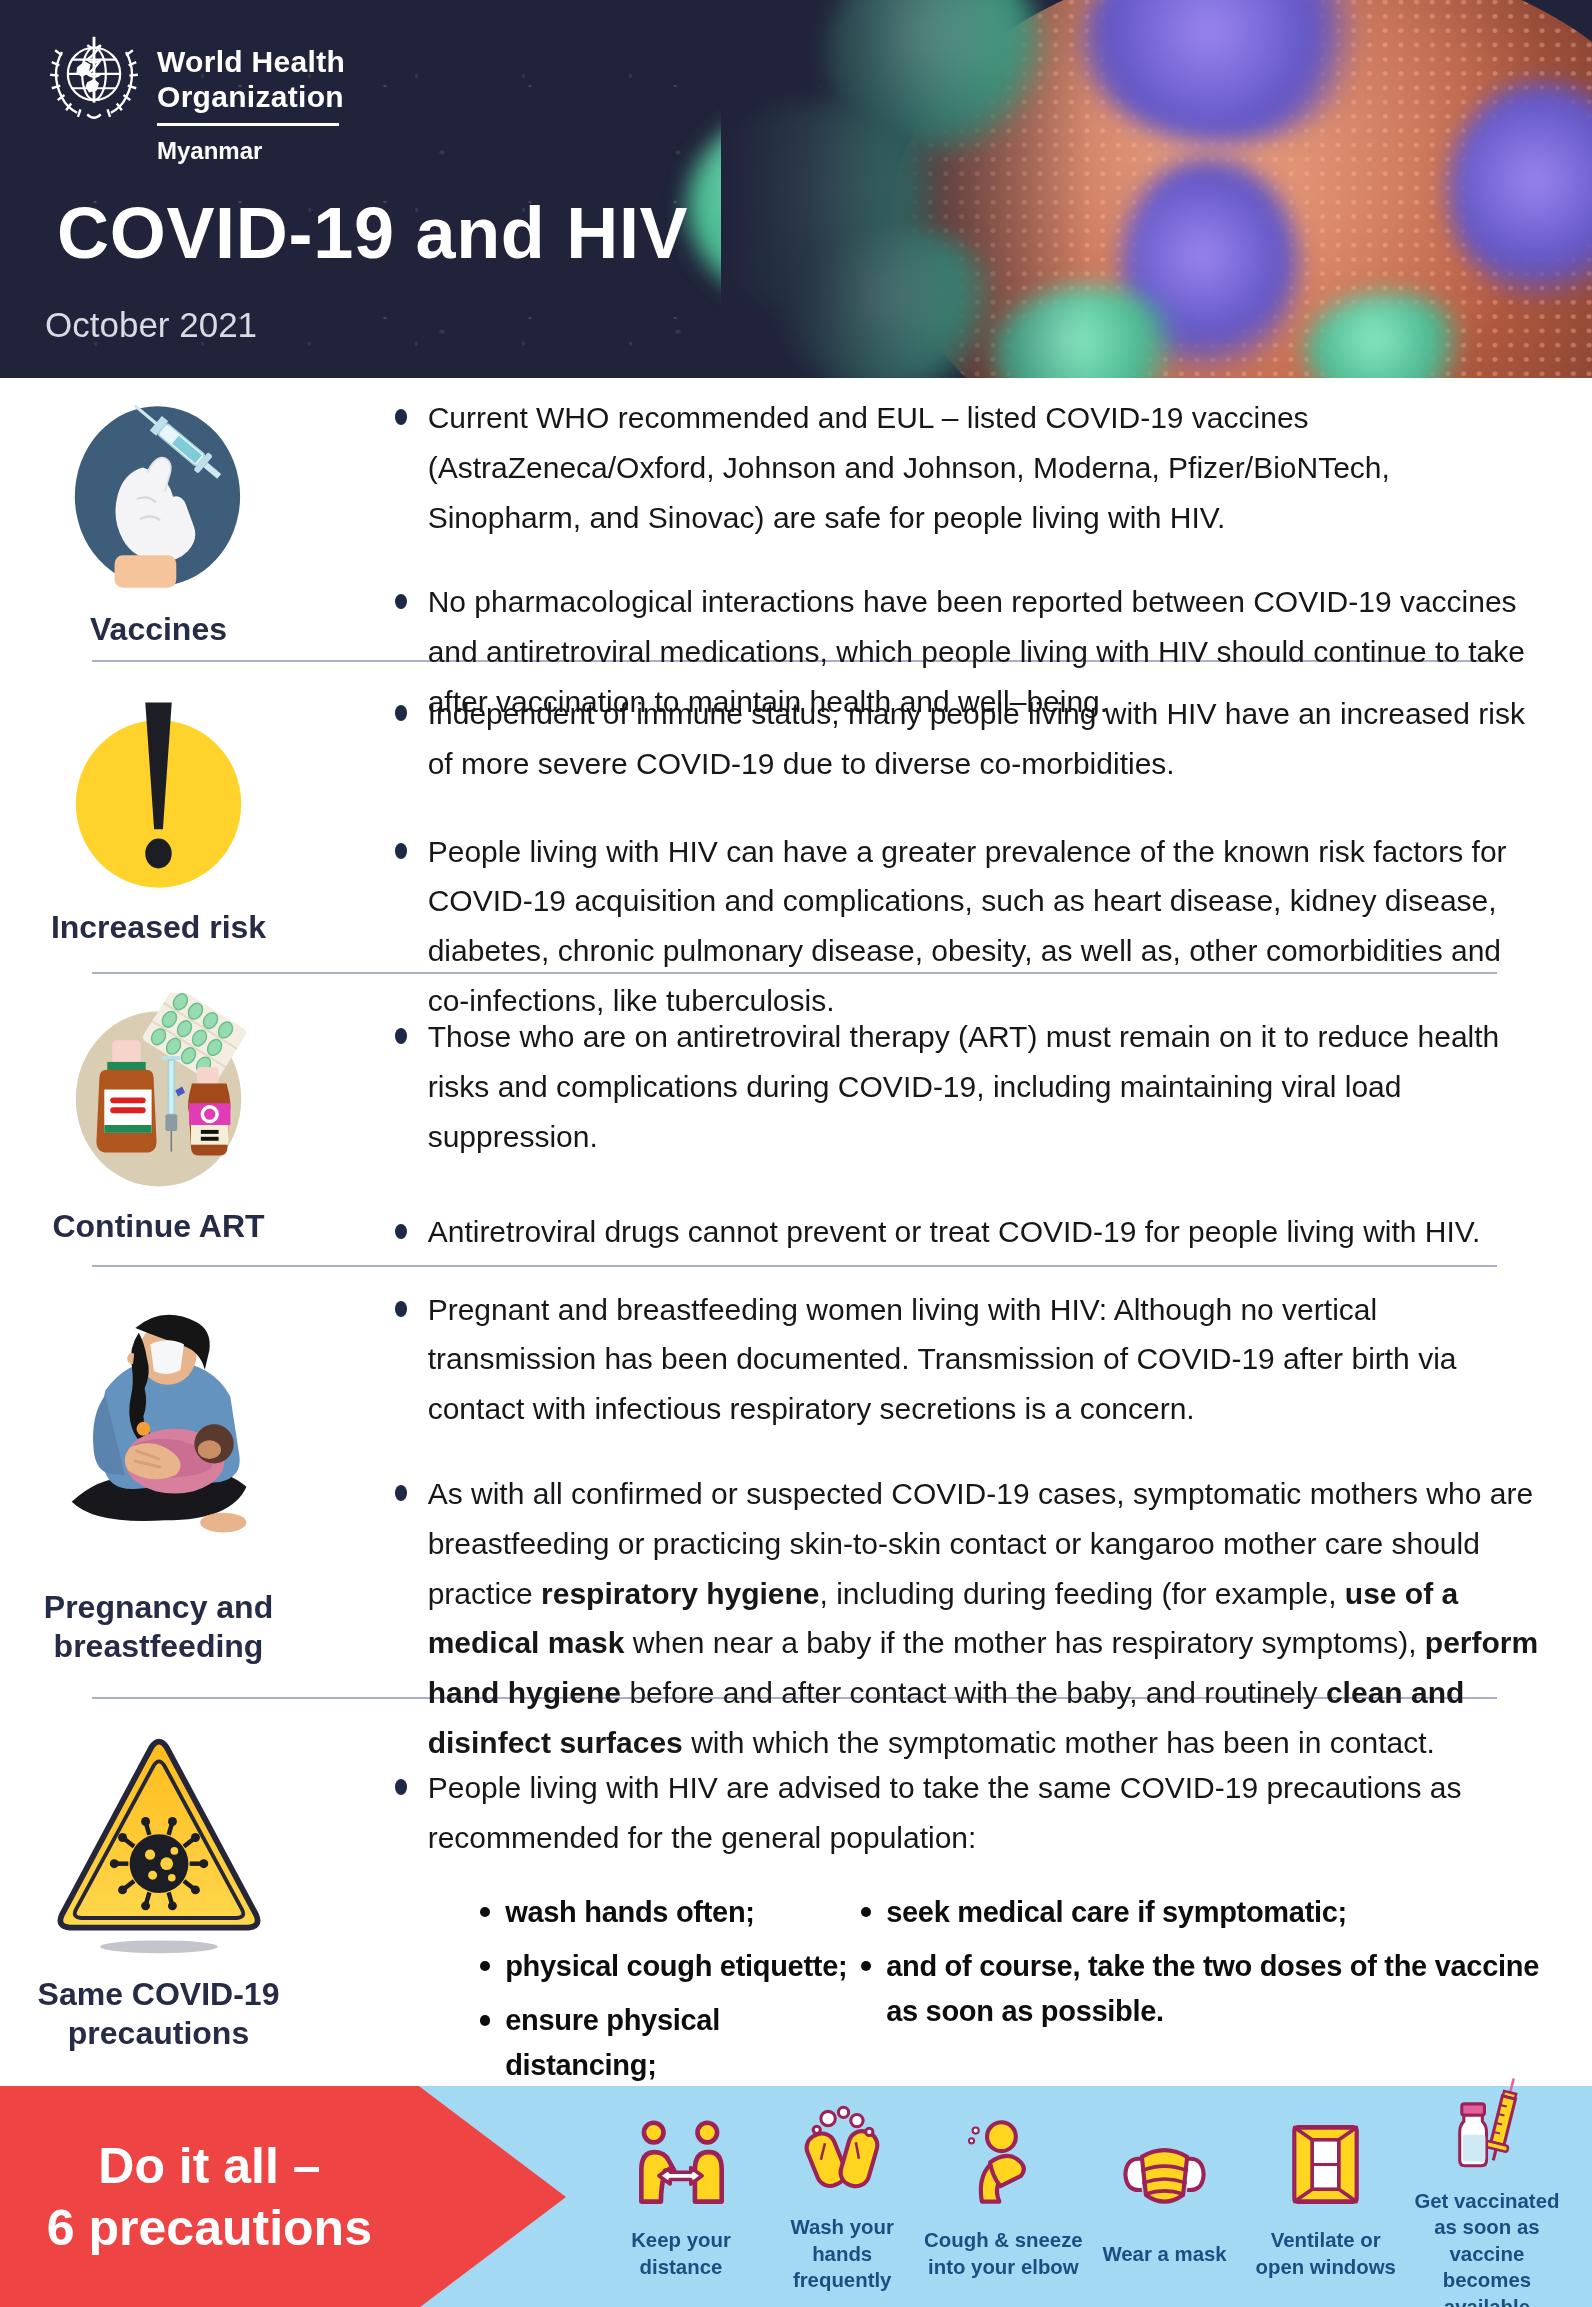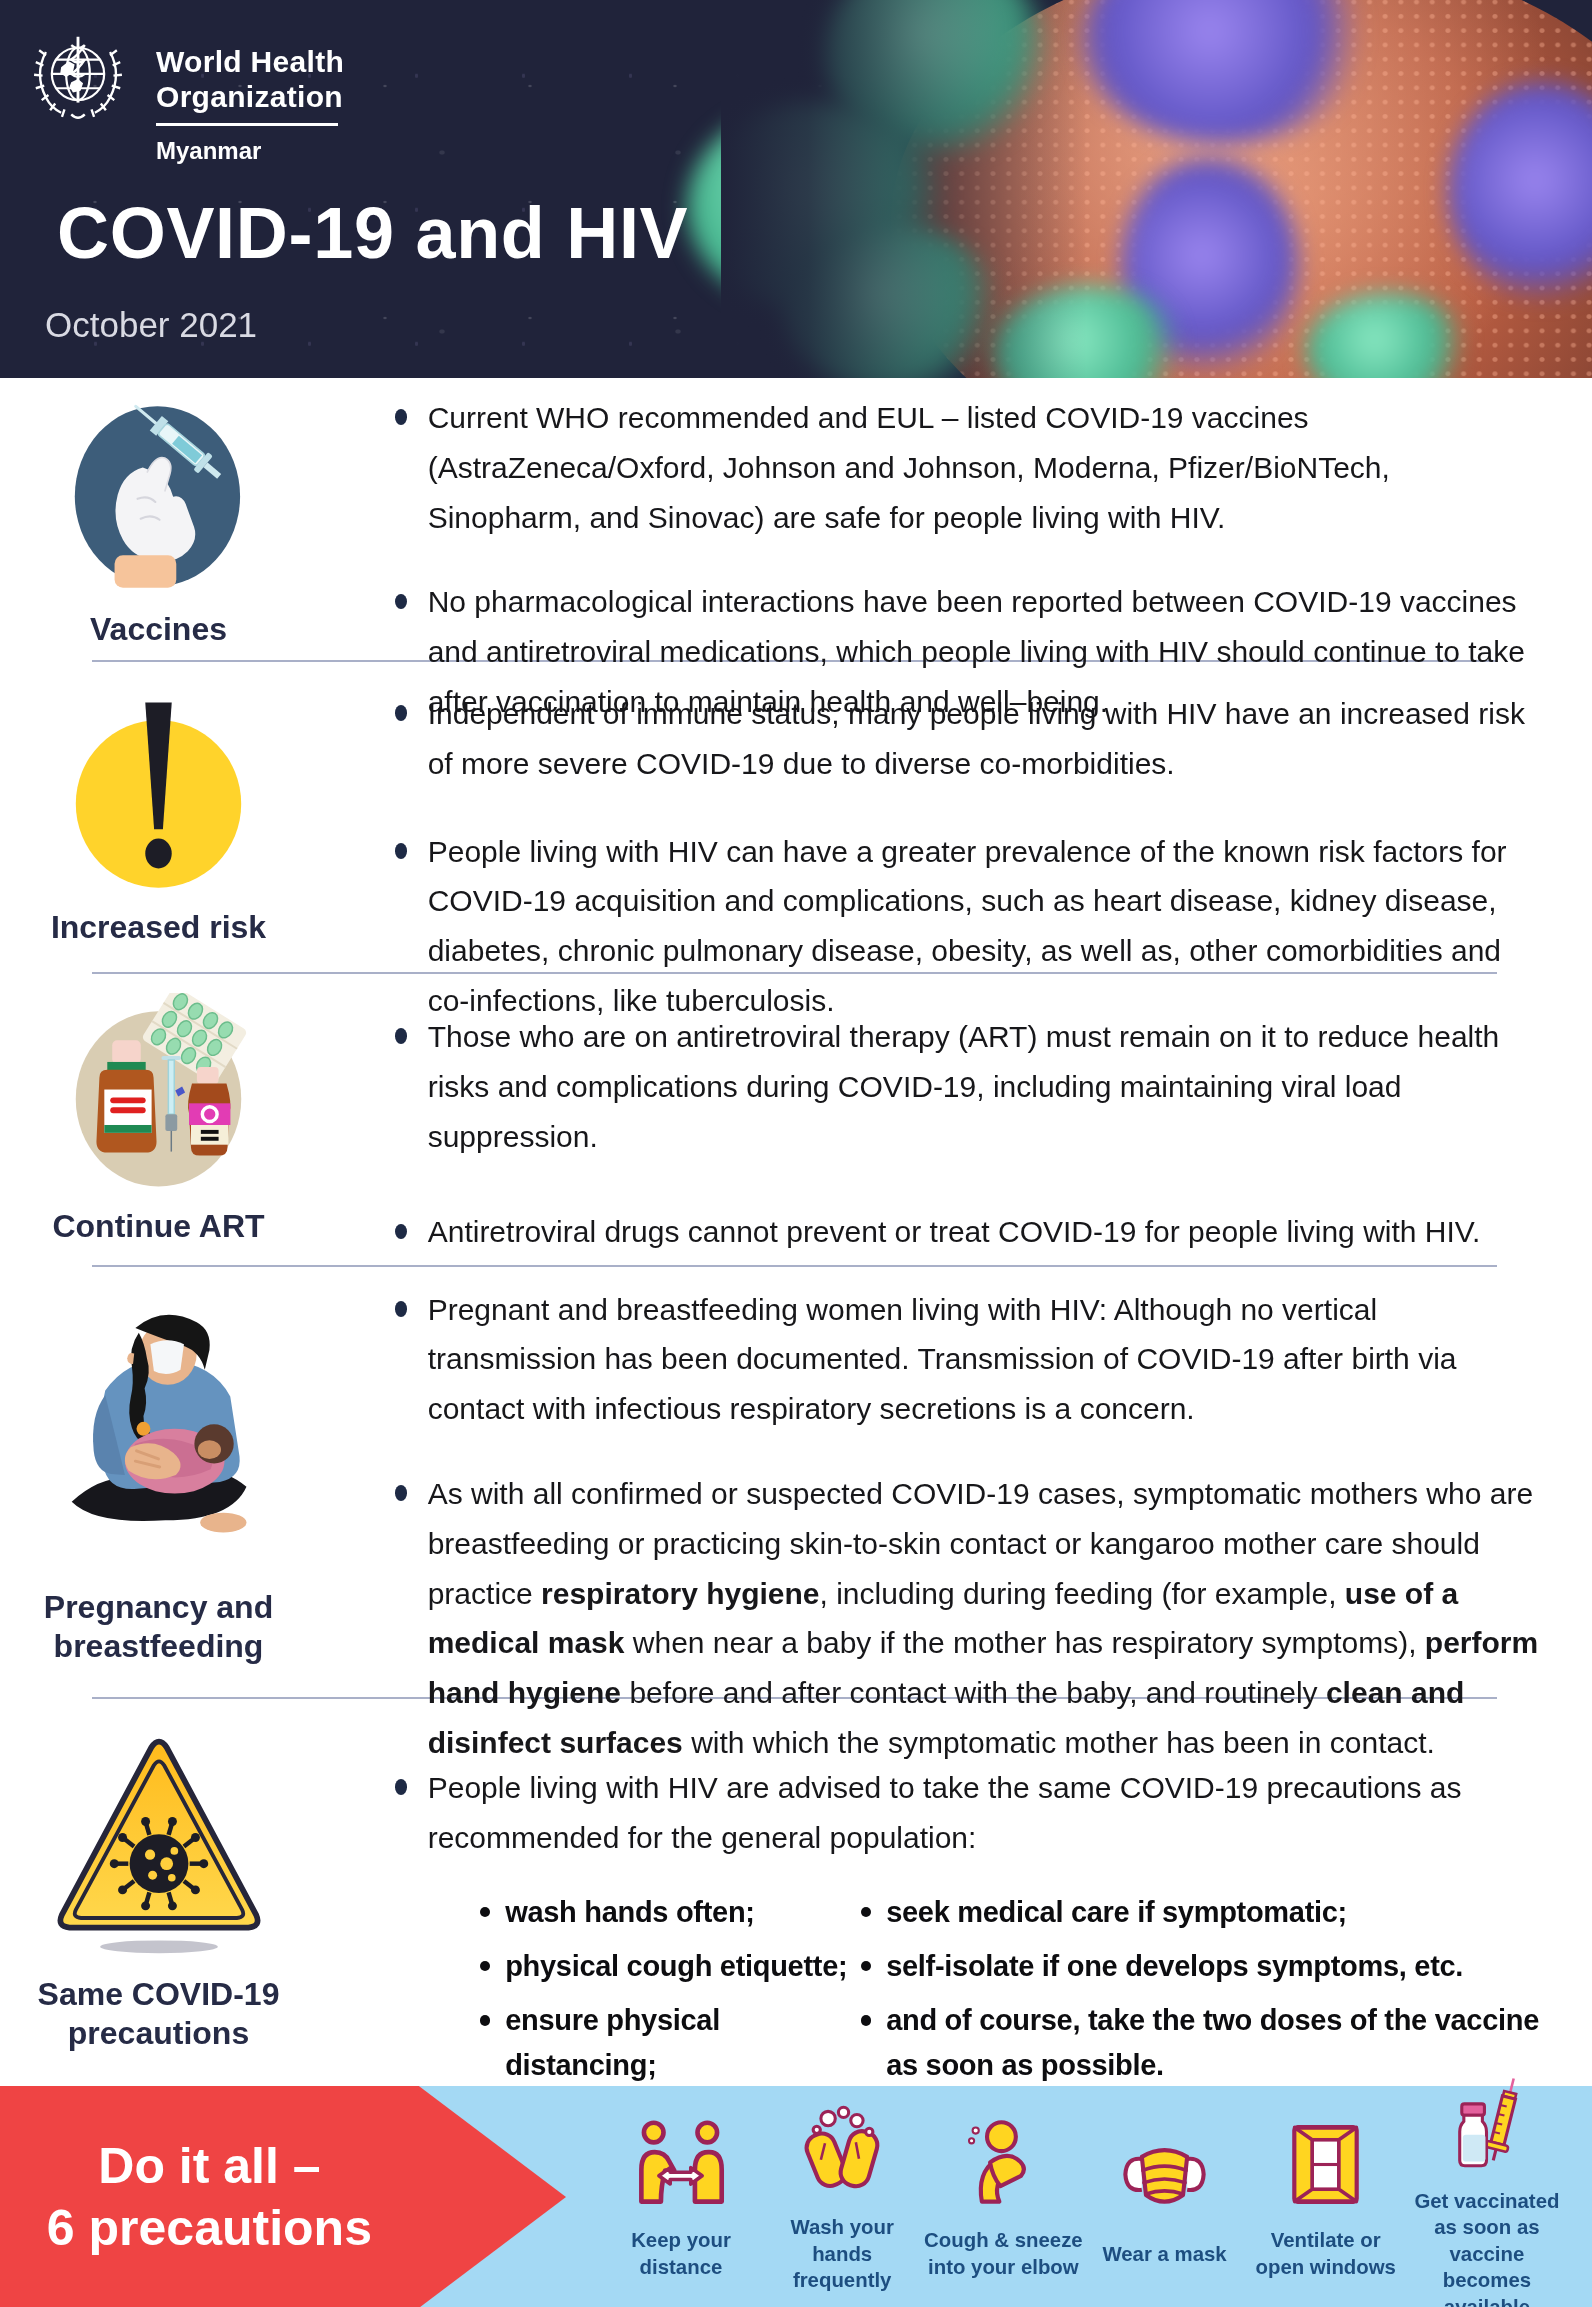--- a/index.html
+++ b/index.html
@@ -22,21 +22,21 @@
       radial-gradient(circle at 38% 32%, rgba(255,196,168,.6), transparent 58%),
       radial-gradient(circle at 50% 48%, #cf7351 0%, #b75c41 42%, #914936 68%, #63352c 86%, #402a33 100%); }
   .sphere:after { content:""; position:absolute; inset:0; border-radius:50%;
     background-image:radial-gradient(rgba(255,180,150,.4) 2px, transparent 3.1px);
     background-size:15.7px 14.3px; }
   .blob { position:absolute; border-radius:50%; filter:blur(11px); }
   .blob.g { background:radial-gradient(circle at 42% 40%, #8ceac4 0%, #45b58e 55%, rgba(53,150,115,0) 76%); }
   .blob.p { background:radial-gradient(circle at 45% 45%, #9b86ef 0%, #5f54c4 55%, rgba(80,70,170,0) 78%); }
   .virus-fade { position:absolute; inset:0;
     background:linear-gradient(90deg, #20233a 0%, rgba(32,35,58,.88) 10%, rgba(32,35,58,0) 42%); }
-  .who-block { position:absolute; left:27px; top:30px; display:flex; gap:27px; z-index:5; }
+  .who-block { position:absolute; left:43px; top:30px; display:flex; gap:12px; z-index:5; }
   .who-emblem { width:102px; height:103px; }
   .who-text { color:#ffffff; padding-top:15px; }
   .who-org-line { font-size:30px; font-weight:600; line-height:1.16; letter-spacing:0.3px; }
   .who-rule { width:182px; height:3.4px; background:#ffffff; margin:8.2px 0 11px 0; }
   .who-country { font-size:24px; font-weight:700; }
   .page-title { position:absolute; left:57px; top:192px; z-index:5; color:#ffffff;
     font-size:72px; font-weight:800; letter-spacing:0.7px; }
   .date-label { position:absolute; left:45px; top:305px; z-index:5; color:#d9dae3;
     font-size:35px; font-weight:400; }
 
@@ -355,24 +355,20 @@
                 <span class="stext">wear masks;</span>
               </div>
           </div>
           <div class="sub-col-right">
             <div class="sub-item">
                 <span class="sdot"></span>
                 <span class="stext">seek medical care if symptomatic;</span>
               </div>
             <div class="sub-item">
                 <span class="sdot"></span>
-                <span class="stext">self-isolate if one develops symptoms, etc.</span>
-              </div>
-            <div class="sub-item">
-                <span class="sdot"></span>
                 <span class="stext">and of course, take the two doses of the vaccine as soon as  possible.</span>
               </div>
           </div>
         </div>
       </div>
     </section>
   </main>
 
   <footer class="banner">
     <div class="arrow">

